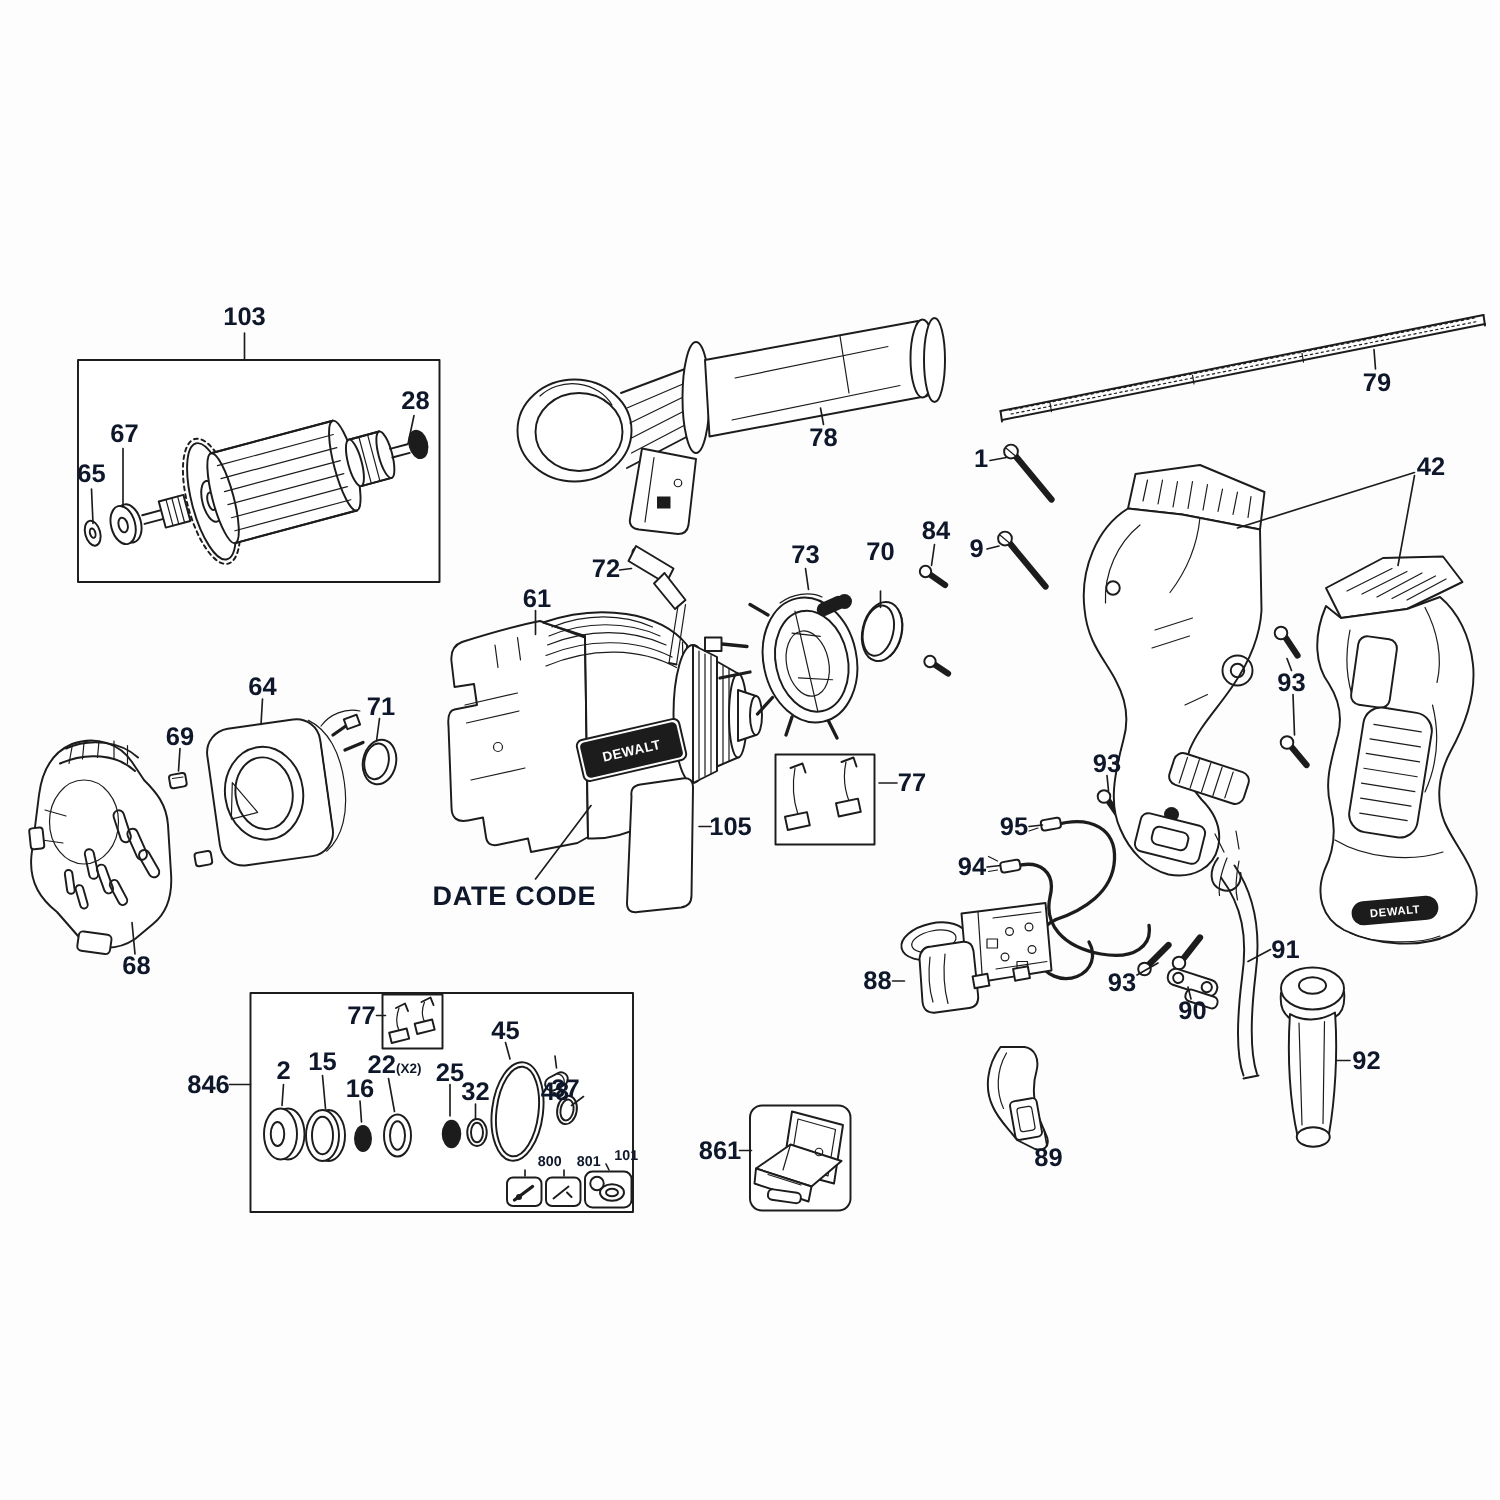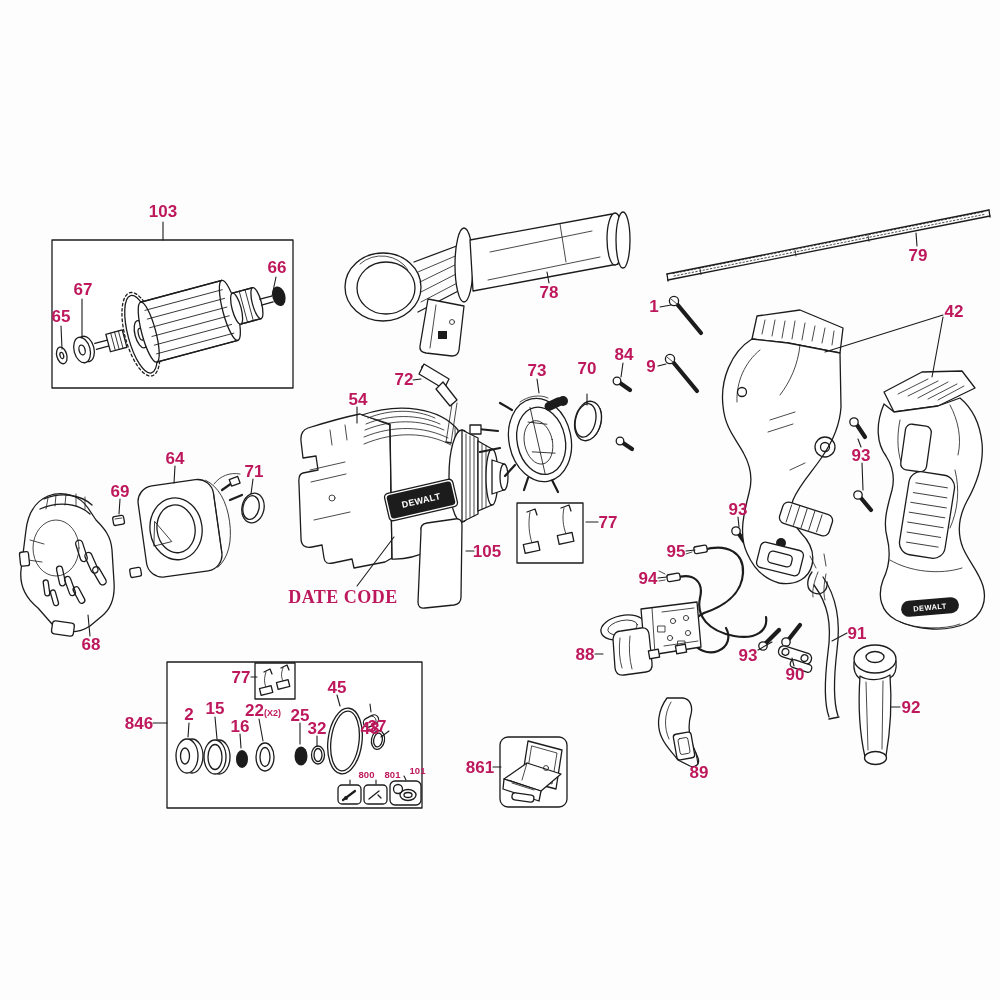--- a/index.html
+++ b/index.html
@@ -12,23 +12,23 @@
   svg .f{fill:#ffffff;}
   svg .k{fill:#1c1c1c;stroke:none;}
   svg .th{stroke-width:0.8;}
   svg .tk{stroke-width:2.2;}
   svg .scr{stroke-width:4.2;}
   svg .ld{stroke-width:1.1;}
   svg text.brand{fill:#ffffff;stroke:none;font:bold 9px "Liberation Sans",sans-serif;
                  letter-spacing:.4px;text-anchor:middle;}
   svg text.brand.sm2{font-size:7.5px;}
   .lbl{position:absolute;transform:translate(-50%,-50%);font-weight:bold;font-size:17px;
-       color:#be185d;white-space:nowrap;line-height:1;}
+       color:#0f172a;white-space:nowrap;line-height:1;}
   .lbl.sm{font-size:9.5px;padding-left:33px;}
-  .lbl.dc{font-size:18px;letter-spacing:.5px;font-family:Liberation Serif, serif;}
+  .lbl.dc{font-size:18px;letter-spacing:.5px;}
   .qty{font-size:9px;font-weight:bold;}
 </style>
 </head>
 <body>
 
 <div class="stage">
 
 <svg width="1000" height="1000" viewBox="0 0 1000 1000">
 
   <g>
@@ -420,33 +420,33 @@
       M357,586 L394,537 M90,636 L88,615 M595,654 L603,654 M758,650 L772,642
       M794,666 L792,658 M847,633 L832,641 M153,723 L167,723 M251,677 L257,677
       M189,723 L188,737 M215,717 L217,739 M259,719 L263,741 M240,734 L241,748
       M300,723 L300,744 M317,736 L317,746 M337,695 L340,706 M370,704 L371,712
       M389,731 L381,737 M493,767 L501,767 M900,707 L891,707 M698,764 L696,753
       M350,780 L350,784 M376,780 L376,784 M404,776 L406,780"></path>
   </g>
 </svg>
 
 <div class="lbl" style="left:163px;top:211px">103</div>
-<div class="lbl" style="left:277px;top:267px">66</div>
+<div class="lbl" style="left:277px;top:267px">28</div>
 <div class="lbl" style="left:83px;top:289px">67</div>
 <div class="lbl" style="left:61px;top:316px">65</div>
 <div class="lbl" style="left:549px;top:292px">78</div>
 <div class="lbl" style="left:918px;top:255px">79</div>
 <div class="lbl" style="left:654px;top:306px">1</div>
 <div class="lbl" style="left:954px;top:311px">42</div>
 <div class="lbl" style="left:624px;top:354px">84</div>
 <div class="lbl" style="left:651px;top:366px">9</div>
 <div class="lbl" style="left:404px;top:379px">72</div>
 <div class="lbl" style="left:537px;top:370px">73</div>
 <div class="lbl" style="left:587px;top:368px">70</div>
-<div class="lbl" style="left:358px;top:399px">54</div>
+<div class="lbl" style="left:358px;top:399px">61</div>
 <div class="lbl" style="left:175px;top:458px">64</div>
 <div class="lbl" style="left:254px;top:471px">71</div>
 <div class="lbl" style="left:120px;top:491px">69</div>
 <div class="lbl" style="left:861px;top:455px">93</div>
 <div class="lbl" style="left:738px;top:509px">93</div>
 <div class="lbl" style="left:608px;top:522px">77</div>
 <div class="lbl" style="left:487px;top:551px">105</div>
 <div class="lbl" style="left:676px;top:551px">95</div>
 <div class="lbl" style="left:648px;top:578px">94</div>
 <div class="lbl dc" style="left:343px;top:597px">DATE CODE</div>

